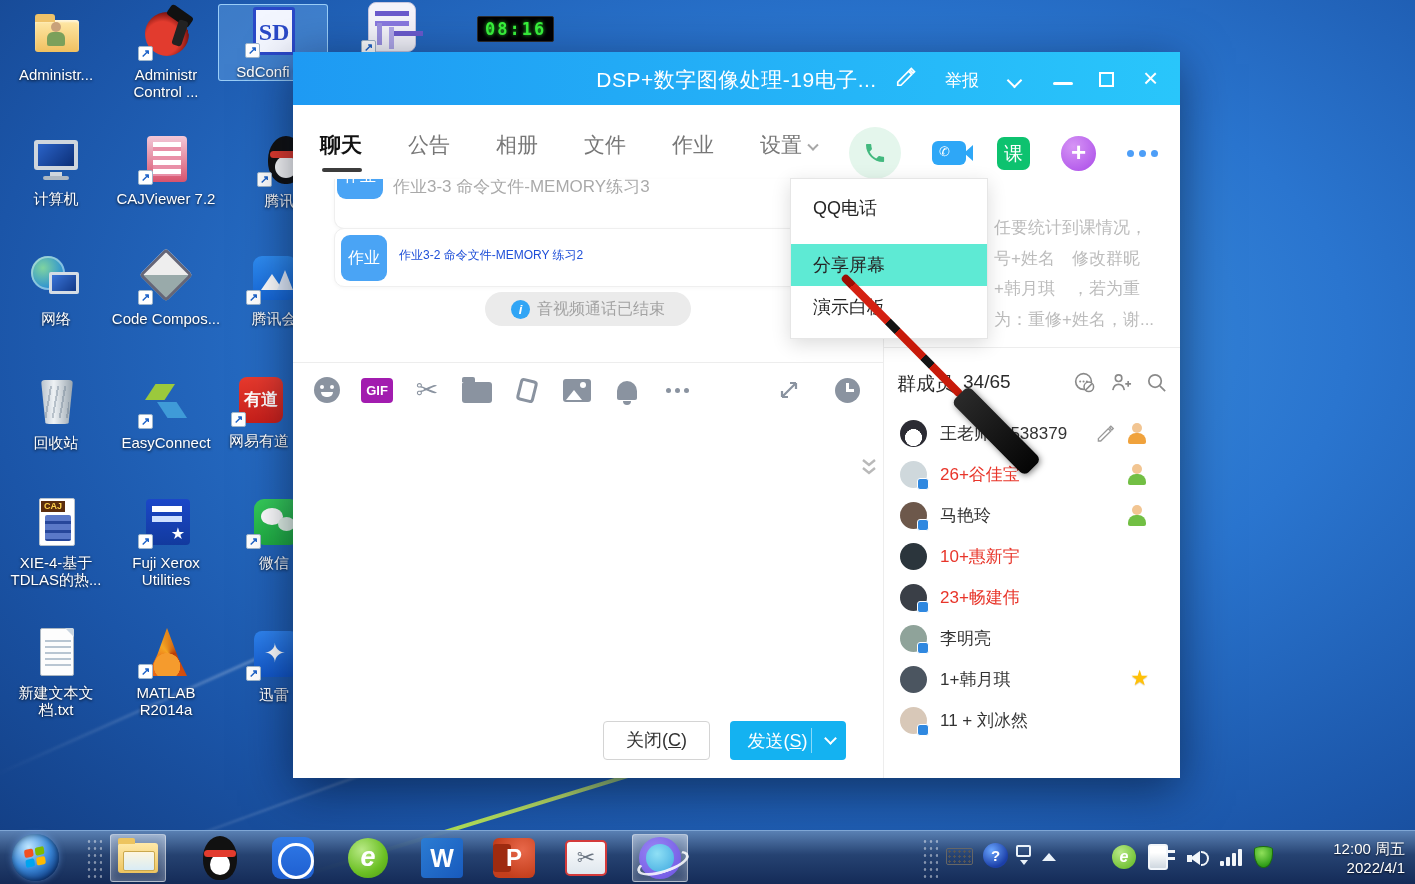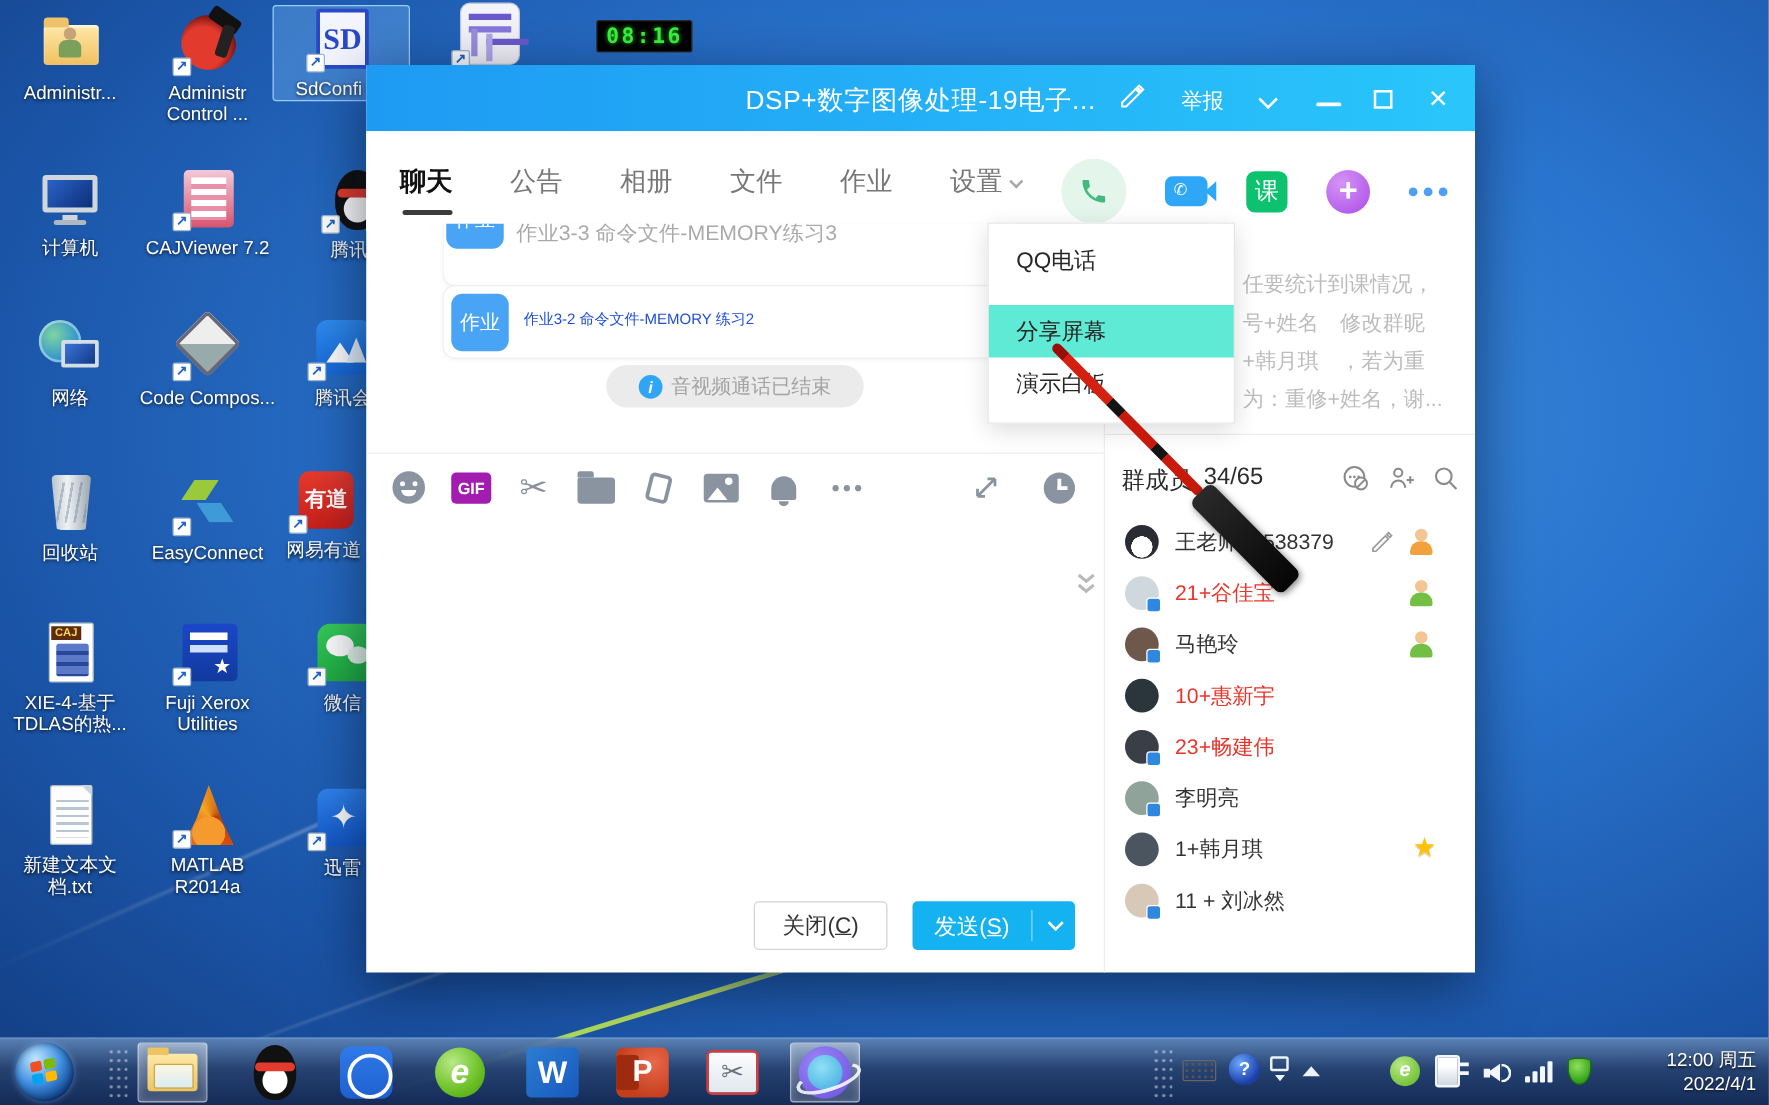--- a/index.html
+++ b/index.html
@@ -94,21 +94,21 @@
   .ic-video{width:34px;height:24px;background:#2ea7f7;border-radius:6px;position:relative}
   .ic-video::before{content:"";position:absolute;right:-7px;top:4px;border-top:8px solid transparent;border-bottom:8px solid transparent;border-right:9px solid #2ea7f7}
   .ic-video::after{content:"\2706";color:#fff;font-size:13px;position:absolute;left:7px;top:3px}
   .ic-ke{width:33px;height:33px;border-radius:7px;background:#0dc26f;color:#fff;font-size:19px;text-align:center;line-height:33px}
   .ic-plus{width:35px;height:35px;border-radius:50%;background:radial-gradient(circle at 35% 30%,#d694f5,#a94ae8);color:#fff;font-size:26px;text-align:center;line-height:32px;font-weight:bold}
   .ic-dots3{display:flex;gap:5px}
   .ic-dots3 i{width:7px;height:7px;border-radius:50%;background:#4d9ef7}
 
   
   .chatcol{position:absolute;left:0;top:133px;width:590px;height:593px}
-  .msgcard{position:absolute;left:61px;width:483px;background:#fff;border:1px solid #efefef;border-radius:10px;box-shadow:0 1px 4px rgba(0,0,0,.04)}
+  .msgcard{position:absolute;left:41px;width:483px;background:#fff;border:1px solid #efefef;border-radius:10px;box-shadow:0 1px 4px rgba(0,0,0,.04)}
   .partial{top:-6px;height:50px;overflow:hidden;border-top:none;border-radius:0 0 10px 10px}
   .partial .badge{position:absolute;left:2px;top:-26px}
   .partial .ghost{position:absolute;left:58px;top:-4px;font-size:17px;color:#555;opacity:.5;white-space:nowrap}
   .card2{top:43px;height:59px}
   .badge{width:46px;height:46px;border-radius:9px;background:#4aa4f5;color:#fff;font-size:16px;display:flex;align-items:center;justify-content:center}
   .card2 .badge{position:absolute;left:6px;top:6px}
   .card2 .mtext{position:absolute;left:64px;top:18px;font-size:12px;color:#1d4ed8;white-space:nowrap}
   .pill{position:absolute;left:192px;top:107px;width:206px;height:34px;background:#ebebeb;border-radius:17px;display:flex;align-items:center;justify-content:center;gap:7px;color:#a3a3a3;font-size:16px}
   .pill .info{width:19px;height:19px;border-radius:50%;background:#31a5f5;color:#fff;font-size:13px;font-style:italic;font-weight:bold;text-align:center;line-height:19px}
   .pill .info::before{content:"i"}
@@ -132,21 +132,21 @@
   .t-bell::after{content:"";position:absolute;left:6px;bottom:-5px;width:8px;height:4px;border-radius:0 0 6px 6px;background:#8a93a0}
   .t-dots{display:flex;gap:4px}
   .t-dots i{width:5px;height:5px;border-radius:50%;background:#8a93a0}
   .t-right{position:absolute;right:0;top:181px;width:110px;height:48px;display:flex;align-items:center;gap:26px}
   .t-clock{width:25px;height:25px;border-radius:50%;background:#8a93a0;position:relative}
   .t-clock::before{content:"";position:absolute;left:11px;top:5px;width:3px;height:9px;background:#fff}
   .t-clock::after{content:"";position:absolute;left:11px;top:11px;width:8px;height:3px;background:#fff}
 
   .btnrow{position:absolute;left:0;top:536px;width:590px}
   .btn-close{position:absolute;left:310px;top:0;width:107px;height:39px;background:#fff;border:1px solid #d4d4d4;border-radius:4px;font-size:18px;color:#333;text-align:center;line-height:37px;cursor:pointer}
-  .btn-send{position:absolute;left:437px;top:0;width:130px;height:39px;background:#14b2f1;border-radius:4px;color:#fff;font-size:18px;cursor:pointer}
+  .btn-send{position:absolute;left:437px;top:0;width:116px;height:39px;background:#14b2f1;border-radius:4px;color:#fff;font-size:18px;cursor:pointer}
   .btn-send .lbl{position:absolute;left:0;top:8px;width:95px;text-align:center}
   .btn-send .sep{position:absolute;right:34px;top:7px;width:1px;height:25px;background:rgba(255,255,255,.5)}
   .btn-send .dn{position:absolute;right:11px;top:13px;width:9px;height:9px;border-right:2px solid #fff;border-bottom:2px solid #fff;transform:rotate(45deg)}
   .u{text-decoration:underline}
 
   
   .rpanel{position:absolute;left:590px;top:133px;width:297px;height:593px;border-left:1px solid #ededed;overflow:hidden}
   .notice{position:absolute;left:110px;top:28px;width:180px;color:#bcbcbc;font-size:17px;line-height:30.5px;white-space:nowrap}
   .rdivider{position:absolute;left:0;top:162px;width:297px;border-top:1px solid #ededed}
   .rhead{position:absolute;left:13px;top:186px;font-size:19px;color:#2b2b2b;display:flex;gap:9px}
@@ -530,21 +530,21 @@
           <svg width="19" height="19" viewBox="0 0 24 24">
               <path d="M3 18.5 15.5 6l3 3L6 21.5H3v-3z M17 4.5l1.8-1.8 3 3L20 7.5z" fill="none" stroke="#9a9a9a" stroke-width="1.7"></path>
             </svg>
         </span>
         <span class="role orange"></span>
       </div>
       <div class="mrow">
         <span class="avatar" style="background:#cfd8dc">
             <span class="mini"></span>
           </span>
-        <span class="mname red">21+谷佳宝</span>
+        <span class="mname red">26+谷佳宝</span>
         <span class="role green"></span>
       </div>
       <div class="mrow">
         <span class="avatar" style="background:#6d584b">
             <span class="mini"></span>
           </span>
         <span class="mname">马艳玲</span>
         <span class="role green"></span>
       </div>
       <div class="mrow">

